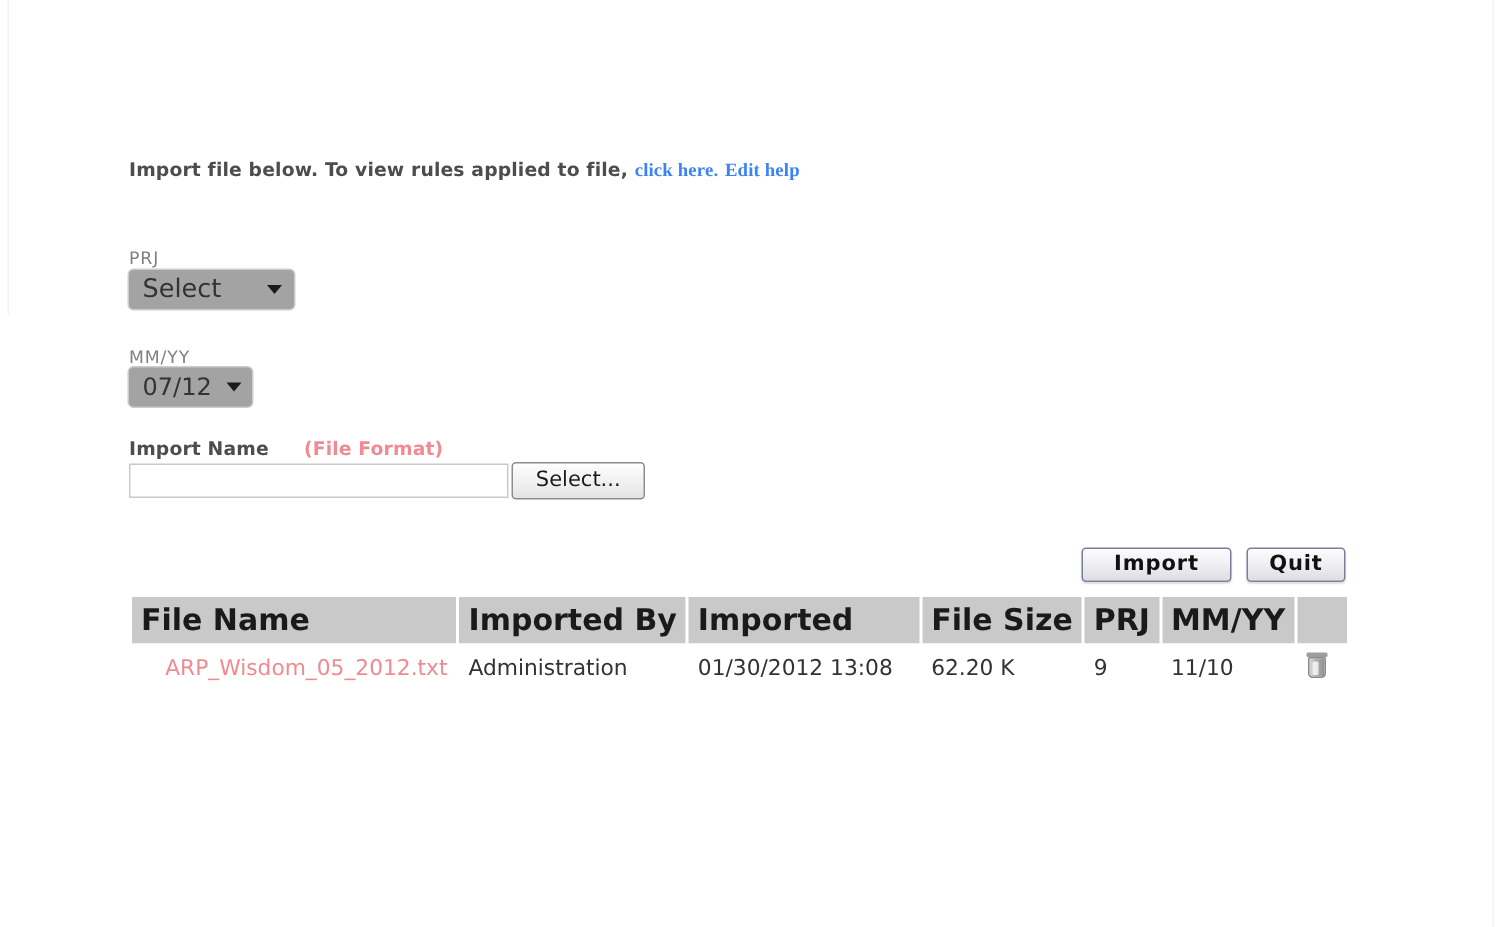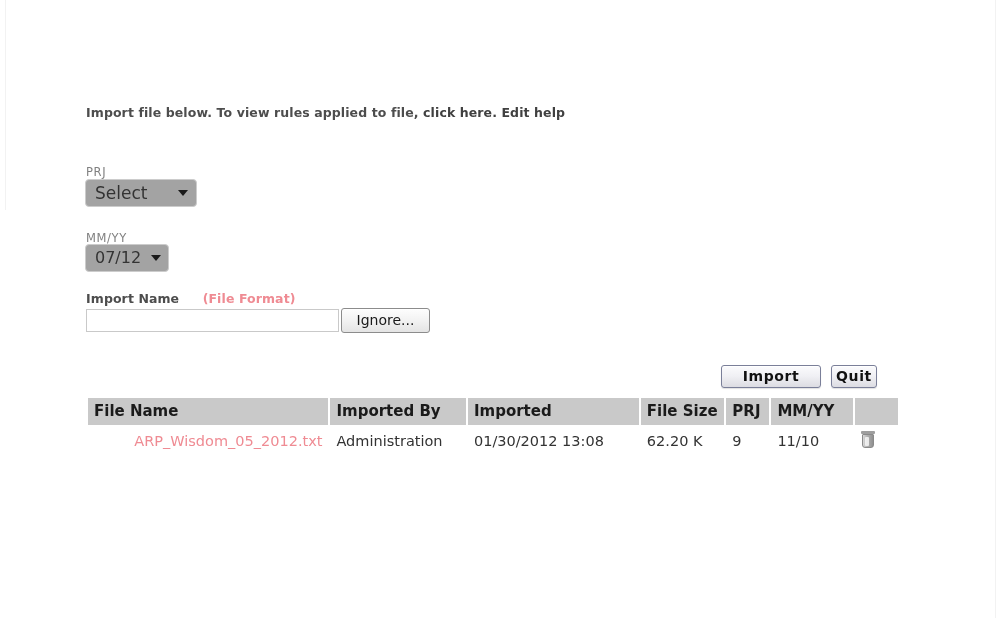--- a/index.html
+++ b/index.html
@@ -50,22 +50,23 @@
     position: absolute;
     left: 86px;
     top: 105px;
     font-size: 12.5px;
     font-weight: bold;
     color: #4d4d4d;
     white-space: nowrap;
     letter-spacing: 0.1px;
   }
   .page-subtitle .link {
-    color: #404040;
-    font-weight: bold;
+    color: #3b82f6;
+    font-weight: bold;
+    font-family: Liberation Serif, serif;
   }
 
   
   .field-label {
     position: absolute;
     font-size: 11.5px;
     color: #808080;
     letter-spacing: 0.6px;
     white-space: nowrap;
   }
@@ -187,41 +188,41 @@
     font-weight: bold;
     font-family: "DejaVu Sans", sans-serif;
     text-align: center;
     line-height: 21px;
     letter-spacing: 0.6px;
     cursor: default;
     box-shadow: 0 1px 0 rgba(255,255,255,0.9) inset,
                 0 1px 1px rgba(0,0,0,0.12);
   }
   #import-button { left: 721px; top: 365px; width: 100px; }
-  #quit-button   { left: 831px; top: 365px; width: 46px;  }
+  #quit-button   { left: 831px; top: 365px; width: 66px;  }
 
   
   .files-table {
     position: absolute;
     left: 86px;
     top: 398px;
     width: 814px;
     border-collapse: separate;
     border-spacing: 2px 0;
     font-size: 14.5px;
   }
   .files-table th {
     background: #c9c9c9;
     color: #1a1a1a;
     font-weight: bold;
     text-align: left;
     padding: 3px 6px 4px 6px;
     height: 20px;
     white-space: nowrap;
-    font-size: 15px;
+    font-size: 20px;
   }
   .files-table td {
     padding: 6px 6px 4px 6px;
     color: #333333;
     white-space: nowrap;
     vertical-align: middle;
     background: #ffffff;
   }
   .files-table td.filename a {
     color: #ef8b93;
@@ -301,21 +302,21 @@
     <span class="select-arrow"></span>
   </div>
 
   <div class="field-label dark" style="left:86px; top:291px;">
     <span>Import Name</span>
     <span class="link-pink">(File Format)</span>
   </div>
 
   <input class="file-input" type="text" placeholder="" style="">
 
-  <div class="browse-button">Ignore...</div>
+  <div class="browse-button">Select...</div>
 
 
   <div class="action-button" id="import-button">Import</div>
 
   <div class="action-button" id="quit-button">Quit</div>
 
   <table class="files-table">
     <thead>
       <tr>
         <th class="col-filename">File Name</th>

